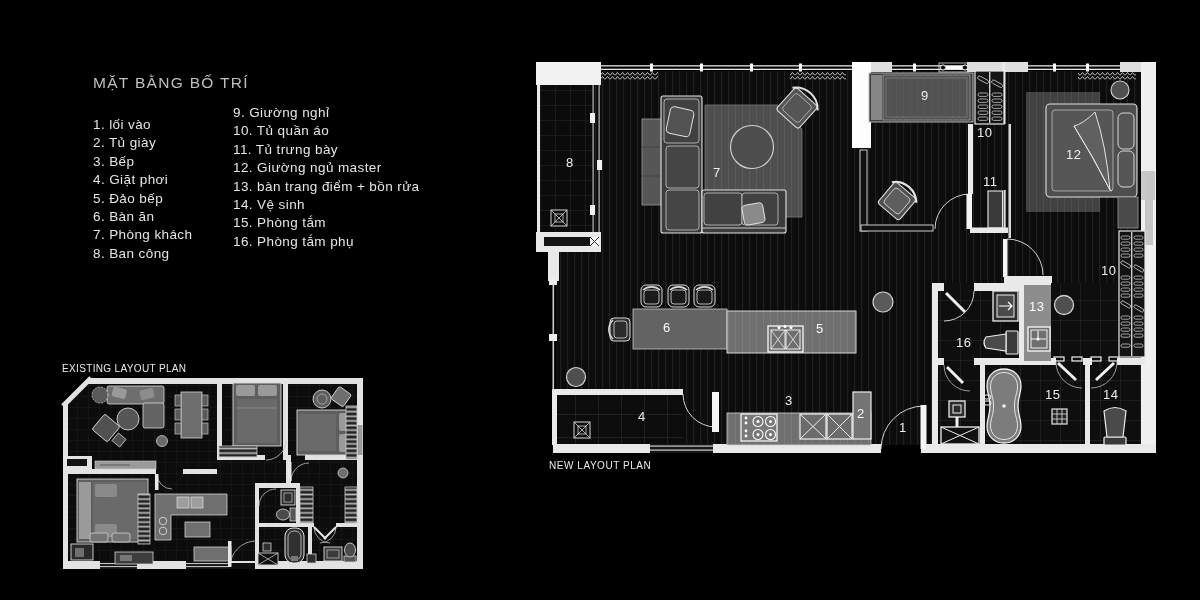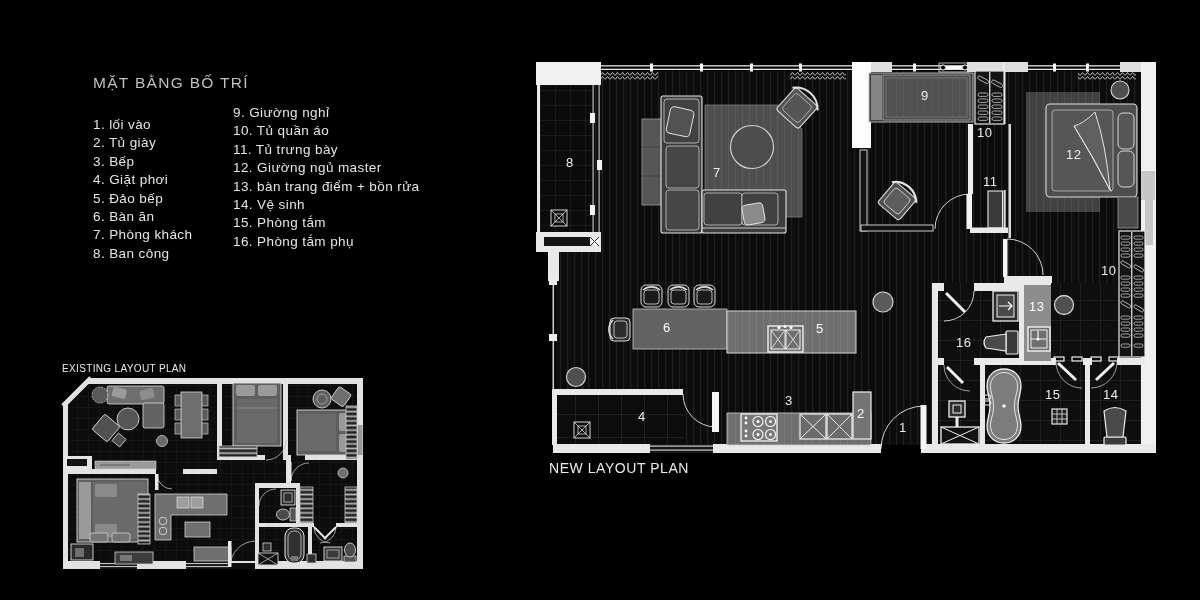--- a/index.html
+++ b/index.html
@@ -13,21 +13,21 @@
 <body>
 
 <div class="ttl">MẶT BẰNG BỐ TRÍ</div>
 
 <div class="leg" style="left:93px;top:116px;">1. lối vào<br>2. Tủ giày<br>3. Bếp<br>4. Giặt phơi<br>5. Đảo bếp<br>6. Bàn ăn<br>7. Phòng khách<br>8. Ban công</div>
 
 <div class="leg" style="left:233px;top:104px;">9. Giường nghỉ<br>10. Tủ quần áo<br>11. Tủ trưng bày<br>12. Giường ngủ master<br>13. bàn trang điểm + bồn rửa<br>14. Vệ sinh<br>15. Phòng tắm<br>16. Phòng tắm phụ</div>
 
 <div class="lab" style="left:62px;top:363px;font-size:10px;letter-spacing:0.35px;">EXISTING LAYOUT PLAN</div>
 
-<div class="lab" style="left:549px;top:460px;font-size:14px;letter-spacing:0.55px;">NEW LAYOUT PLAN</div>
+<div class="lab" style="left:549px;top:460px;font-size:10px;letter-spacing:0.55px;">NEW LAYOUT PLAN</div>
 <svg width="1200" height="600" viewBox="0 0 1200 600">
 <defs>
 <pattern id="pV" width="7" height="12" patternUnits="userSpaceOnUse">
         <rect width="7" height="12" fill="#0c0c0c"></rect>
         <rect x="0" width="1.2" height="12" fill="#1f1f1f"></rect>
       </pattern>
 <pattern id="pVr" width="7" height="12" patternUnits="userSpaceOnUse">
         <rect width="7" height="12" fill="#4e4e4e"></rect>
         <rect x="0" width="1" height="12" fill="#5a5a5a"></rect>
       </pattern>

